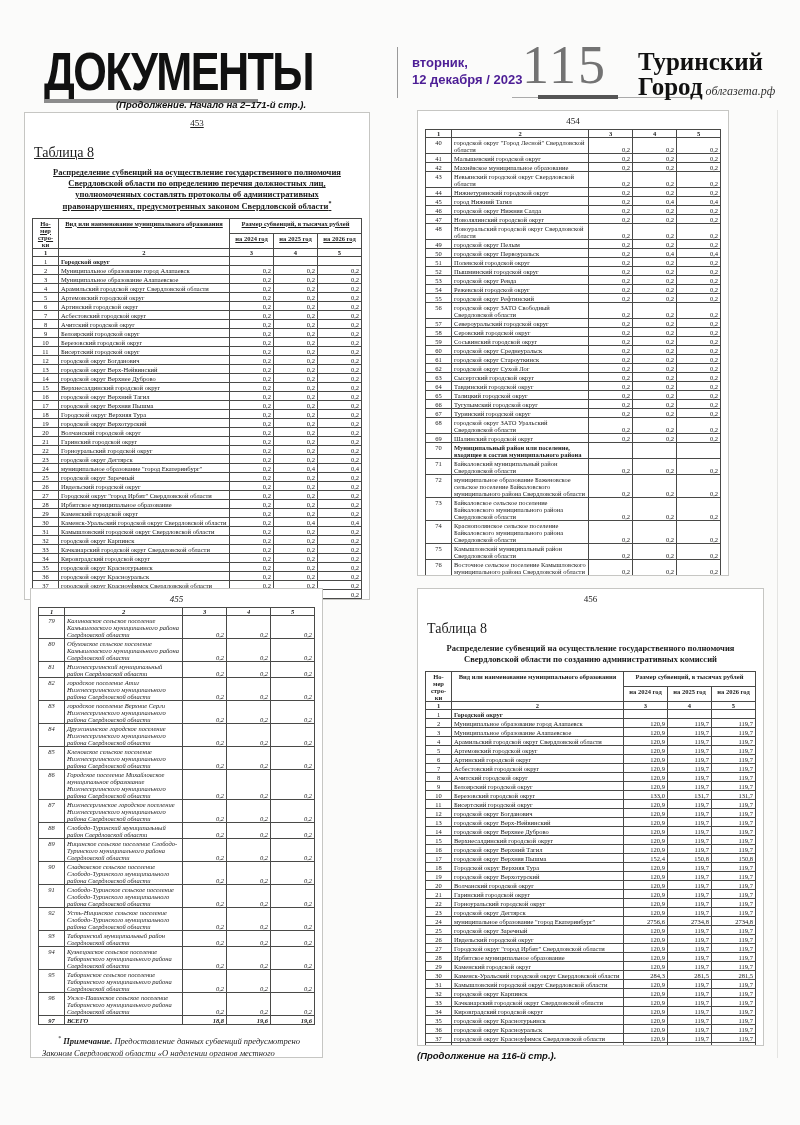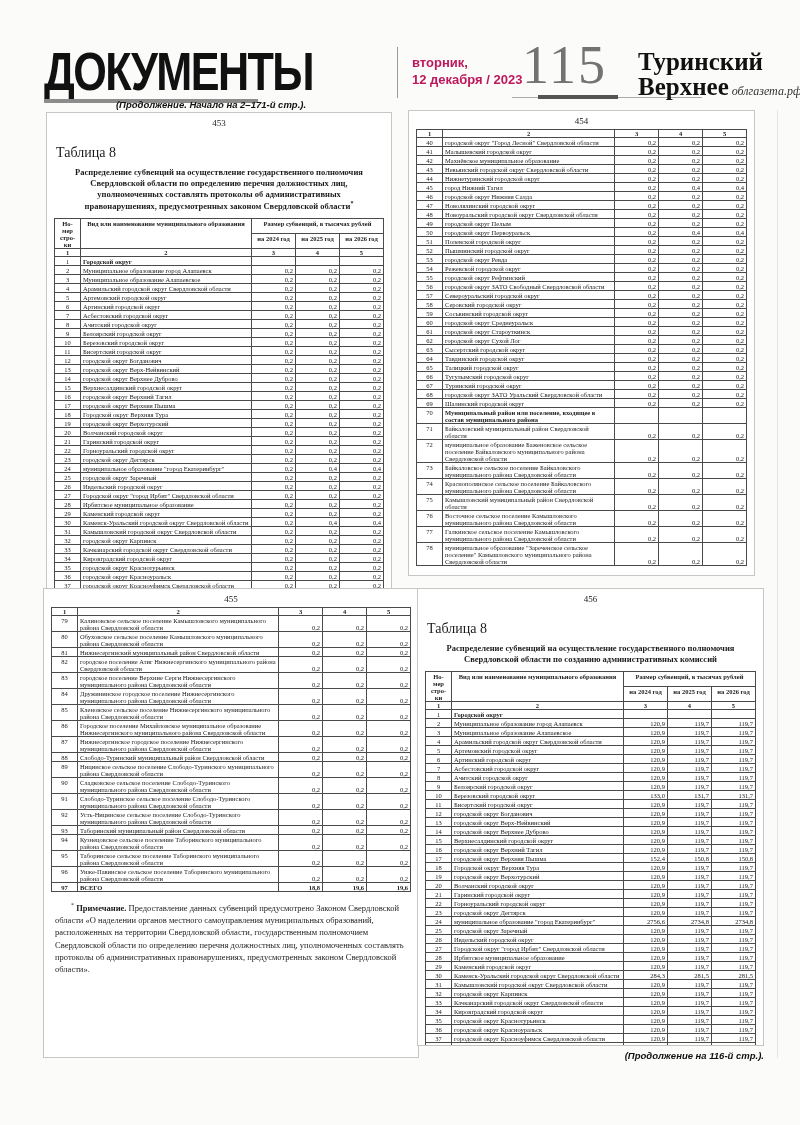--- a/index.html
+++ b/index.html
@@ -11,50 +11,50 @@
   .mast-title{
     position:absolute;left:44px;top:44px;
     font-family:"Liberation Sans", sans-serif;font-weight:700;font-size:54px;
     letter-spacing:-2px;transform:scaleX(.80);transform-origin:left top;line-height:1;
     color:#111;
   }
   .mast-title-rule{position:absolute;left:44px;top:99px;width:214px;height:4px;background:#8c8c8c;}
   .mast-divider{position:absolute;left:397px;top:47px;width:1px;height:51px;background:#9a9a9a;}
   .mast-date{
     position:absolute;left:412px;top:55px;
-    font-family:"Liberation Sans", sans-serif;font-weight:700;font-size:13px;line-height:1.3;color:#be185d;
+    font-family:"Liberation Sans", sans-serif;font-weight:700;font-size:13px;line-height:1.3;color:#4c1d95;
   }
   .mast-page-number{
     position:absolute;left:522px;top:38px;font-family:"Liberation Serif", serif;
     font-size:54px;font-weight:400;letter-spacing:2px;color:#737373;line-height:1;
   }
   .pn-rule-thin{position:absolute;left:512px;top:97px;width:190px;height:1px;background:#aaa;}
   .pn-rule-thick{position:absolute;left:538px;top:95px;width:80px;height:4px;background:#555;}
   .mast-brand{
     position:absolute;left:638px;top:50px;font-weight:700;font-size:25px;line-height:.98;color:#111;
     font-family:"Liberation Serif", serif;white-space:nowrap;
   }
   .brand-site{font-size:12px;font-style:italic;font-weight:400;margin-left:3px;color:#333;}
   .cont-top{
     position:absolute;left:38px;top:99px;width:346px;text-align:center;
     font-family:"Liberation Sans", sans-serif;font-weight:700;font-style:italic;font-size:9.5px;color:#111;
   }
   .cont-bottom{
-    position:absolute;left:417px;top:1050px;width:347px;text-align:right;
+    position:absolute;left:417px;top:1050px;width:347px;text-align:left;
     font-family:"Liberation Sans", sans-serif;font-weight:700;font-style:italic;font-size:9.5px;color:#111;
   }
   .fold-line{position:absolute;left:777px;top:110px;width:1px;height:948px;background:#e4e4e2;}
   
   .sect{
     position:absolute;background:#fff;border:1px solid #c6c6c3;
     box-sizing:border-box;padding:4px 7px 6px;overflow:hidden;
   }
-  #s453{left:46px;top:112px;width:346px;height:488px;}
-  #s454{left:408px;top:110px;width:347px;height:466px;}
-  #s455{left:43px;top:588px;width:376px;height:470px;}
+  #s453{left:24px;top:112px;width:346px;height:488px;text-decoration:underline;}
+  #s454{left:417px;top:110px;width:312px;height:466px;}
+  #s455{left:30px;top:588px;width:293px;height:470px;font-style:italic;}
   #s456{left:417px;top:588px;width:347px;height:458px;}
   .sect-num{text-align:center;font-size:9px;margin:1px 0 3px;}
   .tbl-label{font-size:14px;margin:17px 2px 6px;}
   .tbl-title{text-align:center;font-weight:700;font-size:8.5px;line-height:1.3;margin:0 6px 6px;}
   .tbl-title sup{font-size:6px;}
   
   table{width:100%;border-collapse:collapse;table-layout:fixed;font-size:6.5px;line-height:7px;}
   col.w-num{width:26px;} col.w-val{width:44px;}
   th,td{border:1px solid #4a4a48;padding:.5px 2px;overflow:hidden;}
   thead th{font-weight:700;text-align:center;vertical-align:top;}
@@ -79,21 +79,21 @@
 <div class="mast-divider"></div>
 <div class="mast-date">
   <div>вторник,</div>
   <div>12 декабря / 2023</div>
 </div>
 <div class="mast-page-number">115</div>
 <div class="pn-rule-thin"></div>
 <div class="pn-rule-thick"></div>
 <div class="mast-brand">
   <div>Туринский</div>
-  <div><span>Верхнее</span><span class="brand-site">облгазета.рф</span></div>
+  <div><span>Город</span><span class="brand-site">облгазета.рф</span></div>
 </div>
 <div class="cont-top">(Продолжение. Начало на 2–171-й стр.).</div>
 <div class="fold-line"></div>
 
 <section class="sect" id="s453">
   <div class="sect-num">453</div>
   <div class="tbl-label">Таблица 8</div>
   <div class="tbl-title"><span>Распределение субвенций на осуществление государственного полномочия Свердловской области по определению перечня должностных лиц, уполномоченных составлять протоколы об административных правонарушениях, предусмотренных законом Свердловской области</span><sup>*</sup></div>
   <table>
     <colgroup>

